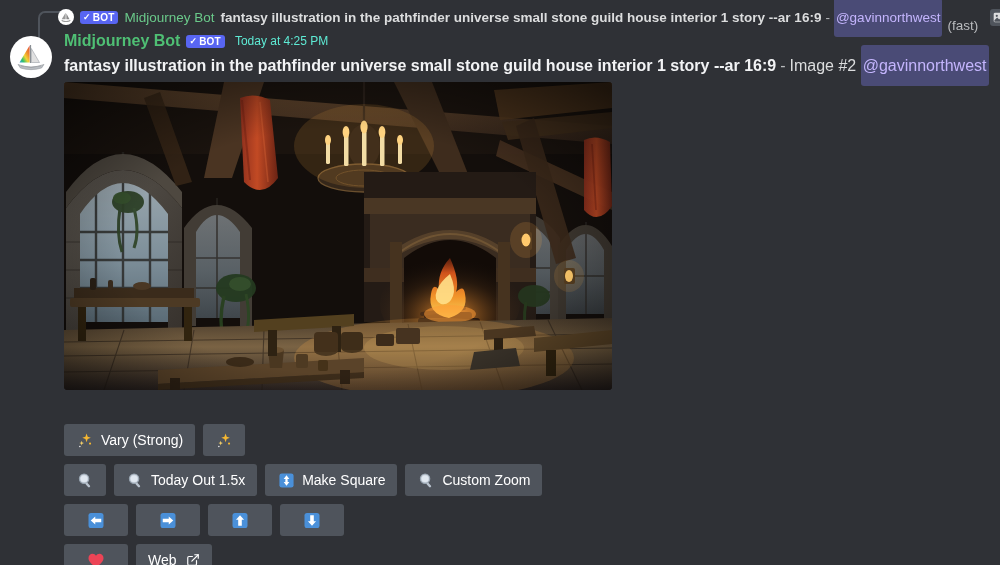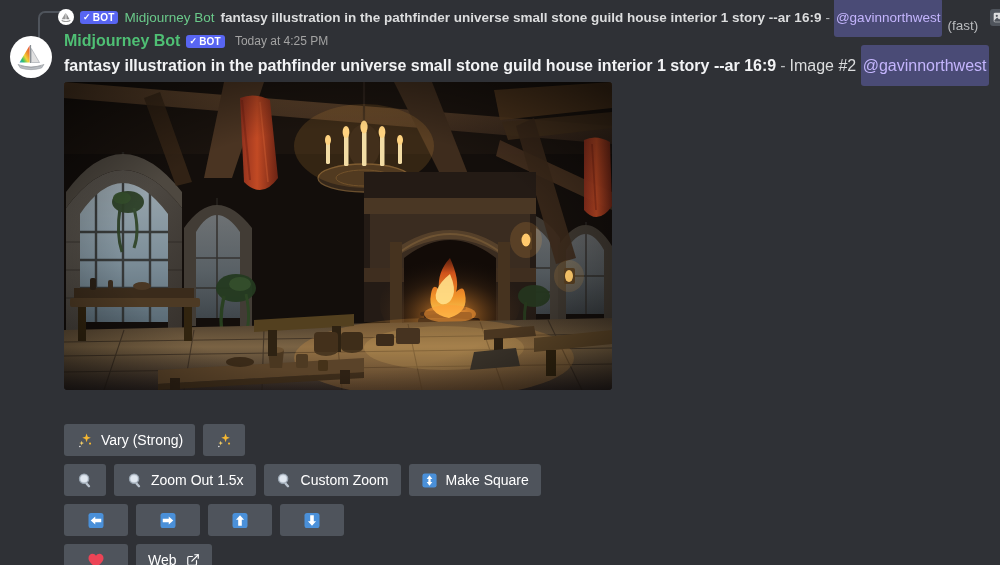--- a/index.html
+++ b/index.html
@@ -66,21 +66,21 @@
     position:absolute; left:10px; top:6px;
     width:42px;height:42px;border-radius:50%;
     background:#fff; overflow:hidden;
     display:flex;align-items:center;justify-content:center;
   }
   .avatar svg{width:36px;height:36px;}
   .msg-body{ padding-left:64px; }
   .msg-head{ display:flex; align-items:center; gap:6px; height:22px; }
   .author{ color:#3ba55d; font-size:16px; font-weight:600; }
   .author.mj{ color:#4fbf74; }
-  .timestamp{ color:#a3a3a3; font-size:12px; margin-left:4px; }
+  .timestamp{ color:#5eead4; font-size:12px; margin-left:4px; }
 
   .msg-content{
     margin-top:4px;
     font-size:16px; line-height:20px;
     color:#dcddde; white-space:nowrap;
   }
   .msg-content .prompt{ font-weight:bold; color:#f2f3f5; }
   .msg-content .imgno{ color:#dcddde;text-align:center; }
 
   
@@ -483,43 +483,43 @@
       </button>
 
       <button class="btn">
         <span class="emoji">
           <svg width="17" height="17" viewBox="0 0 24 24">
             <circle cx="10" cy="9.5" r="6.6" fill="#cdd6e0" stroke="#9aa6b2" stroke-width="1.6"></circle>
             <circle cx="10" cy="9.5" r="4.6" fill="#e7eef5" opacity="0.75"></circle>
             <rect x="13.6" y="14.2" width="3.4" height="8.2" rx="1.7" transform="rotate(-42 15.3 18.3)" fill="#b9c3ce"></rect>
           </svg>
         </span>
-        <span class="label">Zoom Out 1.5x</span>
+        <span class="label">Today Out 1.5x</span>
+      </button>
+
+      <button class="btn">
+        <span class="emoji">
+          <svg width="17" height="17" viewBox="0 0 24 24">
+            <rect x="2" y="2" width="20" height="20" rx="3.4" fill="#4a90d9"></rect>
+            <path d="M12 4.6 L16 10 L13.3 10 L13.3 14 L10.7 14 L10.7 10 L8 10 Z" fill="#fff"></path>
+            <path d="M12 19.4 L8 14 L10.7 14 L10.7 10.6 L13.3 10.6 L13.3 14 L16 14 Z" fill="#fff"></path>
+          </svg>
+        </span>
+        <span class="label">Make Square</span>
       </button>
 
       <button class="btn">
         <span class="emoji">
           <svg width="17" height="17" viewBox="0 0 24 24">
             <circle cx="10" cy="9.5" r="6.6" fill="#cdd6e0" stroke="#9aa6b2" stroke-width="1.6"></circle>
             <circle cx="10" cy="9.5" r="4.6" fill="#e7eef5" opacity="0.75"></circle>
             <rect x="13.6" y="14.2" width="3.4" height="8.2" rx="1.7" transform="rotate(-42 15.3 18.3)" fill="#b9c3ce"></rect>
           </svg>
         </span>
         <span class="label">Custom Zoom</span>
-      </button>
-
-      <button class="btn">
-        <span class="emoji">
-          <svg width="17" height="17" viewBox="0 0 24 24">
-            <rect x="2" y="2" width="20" height="20" rx="3.4" fill="#4a90d9"></rect>
-            <path d="M12 4.6 L16 10 L13.3 10 L13.3 14 L10.7 14 L10.7 10 L8 10 Z" fill="#fff"></path>
-            <path d="M12 19.4 L8 14 L10.7 14 L10.7 10.6 L13.3 10.6 L13.3 14 L16 14 Z" fill="#fff"></path>
-          </svg>
-        </span>
-        <span class="label">Make Square</span>
       </button>
     </div>
 
     <div class="row">
       <button class="btn icon-only">
         <span class="emoji">
           <svg width="19" height="19" viewBox="0 0 24 24">
             <rect x="2" y="2" width="20" height="20" rx="3.4" fill="#4a90d9"></rect>
             <path d="M5 12 L11 6.6 L11 9.6 L19 9.6 L19 14.4 L11 14.4 L11 17.4 Z" fill="#fff"></path>
           </svg>

